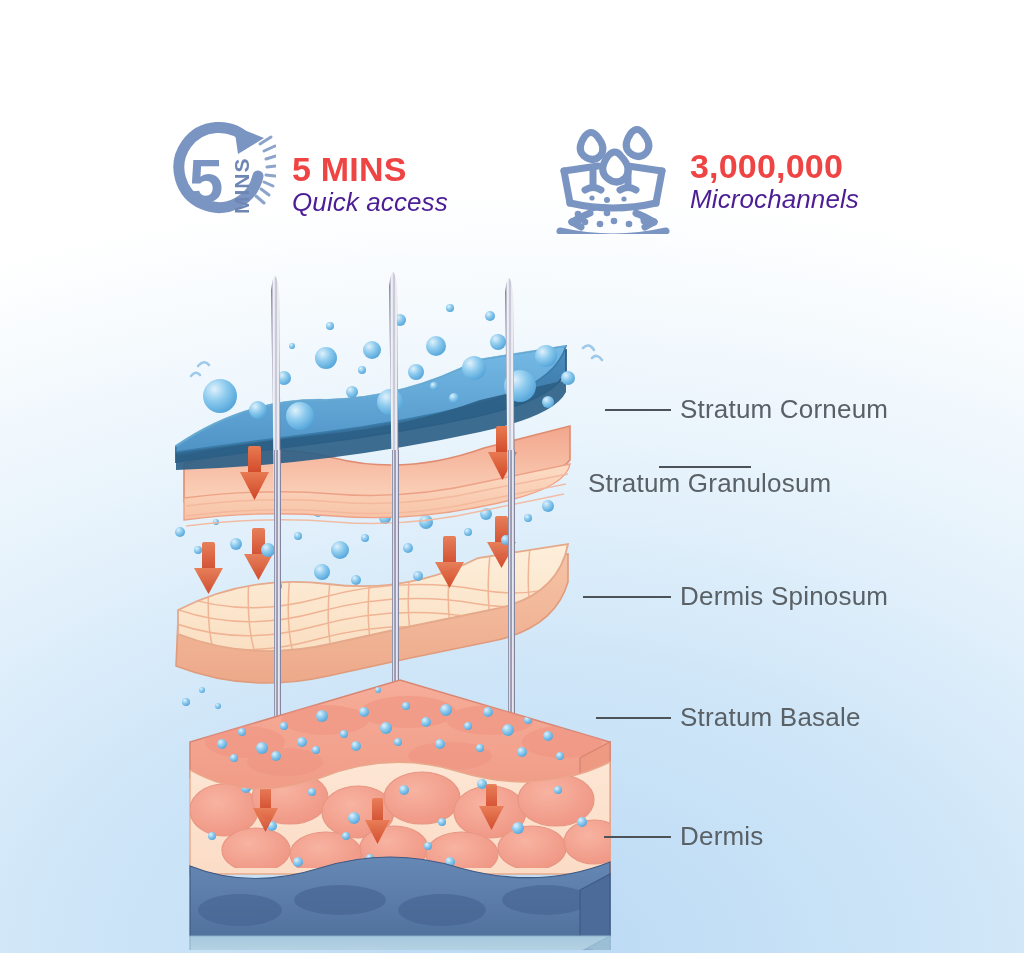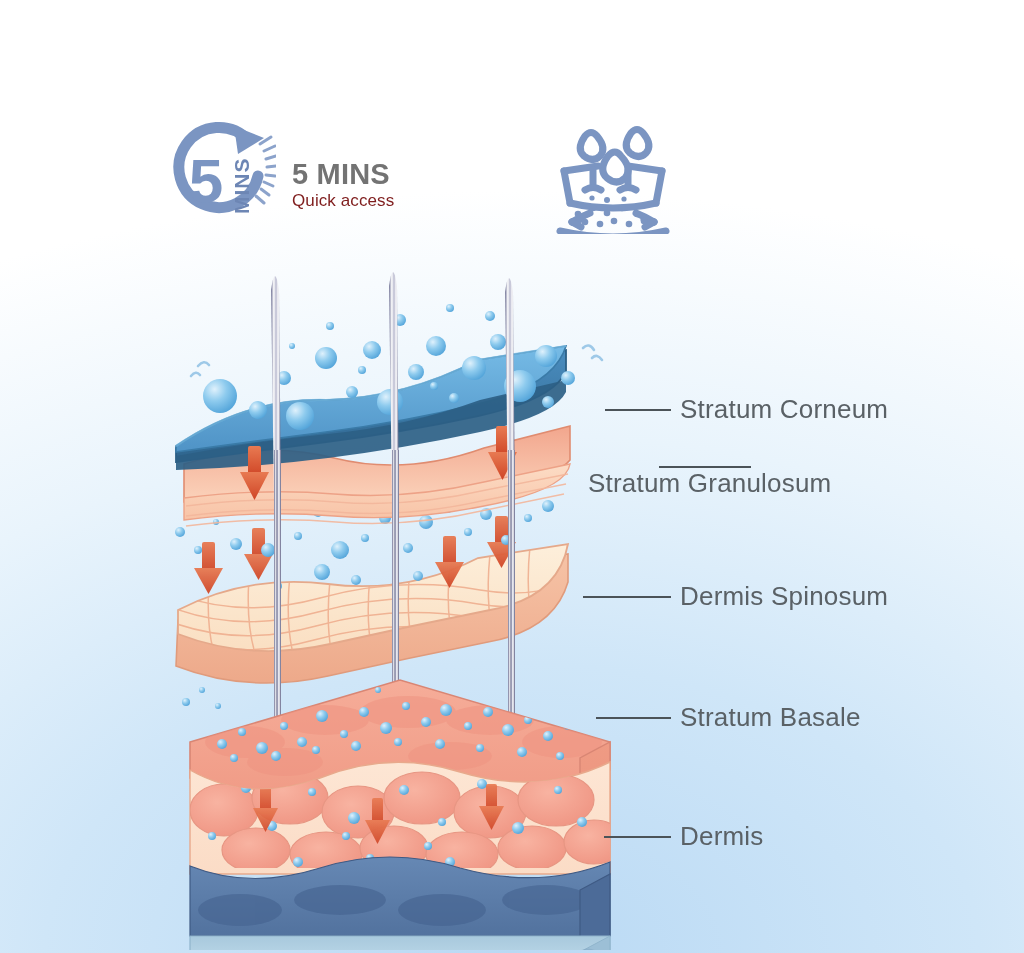--- a/index.html
+++ b/index.html
@@ -13,22 +13,22 @@
   }
   .stage { position:absolute; inset:0; }
 
   
   .badges { position:absolute; left:0; top:104px; width:1024px; height:150px; }
   .badge { position:absolute; display:flex; align-items:center; gap:16px; }
   .badge-5 { left:172px; top:14px; }
   .badge-mc { left:552px; top:4px; }
   .badge-icon { flex:0 0 auto; }
   .badge-text { line-height:1.12; }
-  .badge-title { font-size:29px; font-weight:bold; color:#737373; letter-spacing:.2px;margin-top:16px; }
-  .badge-sub { font-size:17px; font-weight:normal; color:#7f1d1d; letter-spacing:.1px; }
+  .badge-title { font-size:34px; font-weight:bold; color:#ef4444; letter-spacing:.2px;margin-top:16px; }
+  .badge-sub { font-size:26px; font-weight:normal; color:#4c1d95; letter-spacing:.1px;font-style:italic; }
 
   
   .illus { position:absolute; left:150px; top:250px; width:500px; height:700px; }
   .illus svg { display:block; }
 
   
   .callouts { position:absolute; left:16px; top:0; width:1024px; height:702px; pointer-events:none; }
   .callout { position:absolute; display:flex; align-items:center; pointer-events:auto; }
   .leader { height:2px; background:#4b5358; flex:0 0 auto; }
   .callout-label {
@@ -106,20 +106,24 @@
             <circle cx="33" cy="114" r="3.3"></circle>
               <circle cx="48" cy="116" r="3.3"></circle>
             <circle cx="62" cy="113" r="3.3"></circle>
               <circle cx="77" cy="116" r="3.3"></circle>
             <circle cx="92" cy="113" r="3.3"></circle>
             <circle cx="55" cy="92" r="3"></circle>
               <circle cx="40" cy="90" r="2.6"></circle>
             <circle cx="72" cy="91" r="2.6"></circle>
           </g>
         </svg>
+      </div>
+      <div class="badge-text">
+        <div class="badge-title">3,000,000</div>
+        <div class="badge-sub">Microchannels</div>
       </div>
     </div>
   </div>
 
   <div class="illus">
     <svg width="500" height="700" viewBox="0 0 500 700">
       <defs>
         <linearGradient id="gCorneum" x1="0" y1="0" x2="0" y2="1">
           <stop offset="0" stop-color="#76bbe6"></stop>
             <stop offset="1" stop-color="#4f93c6"></stop>

